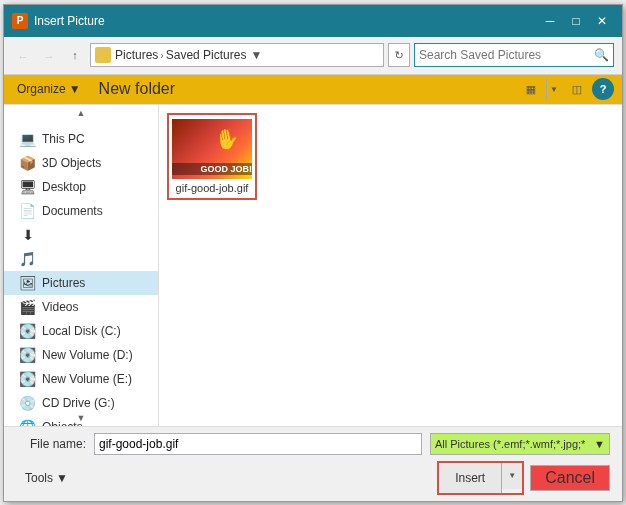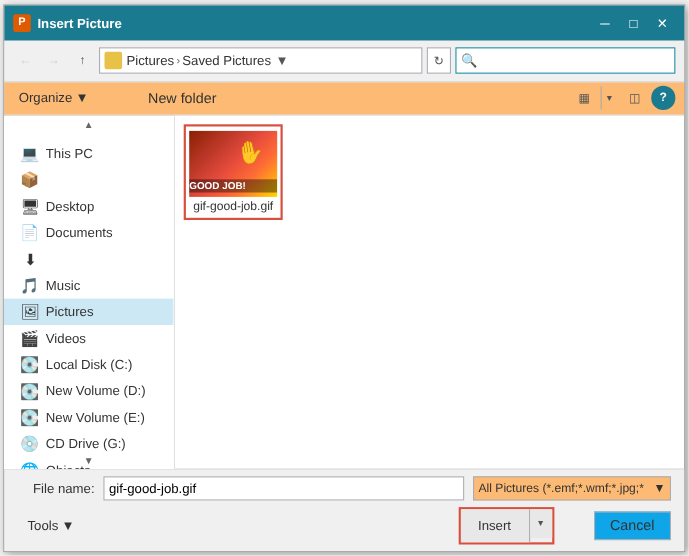--- a/index.html
+++ b/index.html
@@ -42,21 +42,21 @@
       display: flex;
       align-items: center;
       justify-content: center;
       font-size: 10px;
       font-weight: bold;
       color: white;
     }
     .title-bar-text {
       flex: 1;
       font-size: 12px;
-      font-weight: 700;
+      font-weight: 400;
     }
     .title-bar-controls {
       display: flex;
       gap: 2px;
     }
     .title-btn {
       width: 24px;
       height: 24px;
       background: transparent;
       border: none;
@@ -156,41 +156,40 @@
       font-size: 12px;
     }
 
     
     .toolbar2 {
       height: 30px;
       display: flex;
       align-items: center;
       padding: 0 8px;
       gap: 8px;
-      background: #fdba74;
+      background: #eab308;
       border-bottom: 1px solid #ddd;
       flex-shrink: 0;
     }
     .organize-btn {
       font-size: 12px;
       color: #333;
       cursor: pointer;
       display: flex;
       align-items: center;
       gap: 3px;
       padding: 2px 4px;
       border: 1px solid transparent;
     }
     .new-folder-btn {
-      font-size: 13px;
+      font-size: 16px;
       color: #333;
       cursor: pointer;
       padding: 2px 4px;
       border: 1px solid transparent;
-      margin-left: 36px;
     }
     .toolbar2-right {
       margin-left: auto;
       display: flex;
       align-items: center;
       gap: 4px;
     }
     .view-btn {
       width: 22px;
       height: 22px;
@@ -332,21 +331,21 @@
       overflow: hidden;
       display: flex;
       align-items: center;
       justify-content: center;
     }
     .file-thumb-overlay {
       position: absolute;
       bottom: 4px;
       left: 0;
       right: 0;
-      text-align: left;
+      text-align: right;
       font-size: 9px;
       font-weight: bold;
       color: white;
       background: rgba(0,0,0,0.4);
       padding: 1px 0;
     }
     .file-thumb-hand {
       position: absolute;
       top: 8px;
       right: 12px;
@@ -389,21 +388,21 @@
       border: 1px solid #abadb3;
       background: white;
       padding: 0 4px;
       font-size: 12px;
       outline: none;
     }
     .file-type-dropdown {
       width: 180px;
       height: 22px;
       border: 1px solid #abadb3;
-      background: #fdba74;
+      background: #bef264;
       padding: 0 4px;
       font-size: 11px;
       color: #333;
       display: flex;
       align-items: center;
       justify-content: space-between;
       cursor: pointer;
       flex-shrink: 0;
     }
     .bottom-buttons-row {
@@ -445,26 +444,25 @@
       cursor: pointer;
       display: flex;
       align-items: center;
       justify-content: center;
       font-size: 8px;
       color: #555;
     }
     .cancel-btn {
       height: 26px;
       padding: 0 14px;
-      background: #0ea5e9;
+      background: #ef4444;
       border: 1px solid #abadb3;
-      font-size: 13px;
-      color: #333;
-      cursor: pointer;
-      margin-left: 30px;
+      font-size: 16px;
+      color: #333;
+      cursor: pointer;
     }
 
     
     ::-webkit-scrollbar { width: 8px; }
     ::-webkit-scrollbar-track { background: #f0f0f0; }
     ::-webkit-scrollbar-thumb { background: #c0c0c0; border-radius: 4px; }
   </style>
 </head>
 <body>
 
@@ -488,20 +486,21 @@
     <button class="nav-btn">↑</button>
     <div class="breadcrumb-bar">
       <div class="breadcrumb-icon"></div>
       <span>Pictures</span>
       <span class="breadcrumb-arrow"> › </span>
       <span>Saved Pictures</span>
       <span class="breadcrumb-dropdown">▼</span>
     </div>
     <button class="refresh-btn">↻</button>
     <div class="search-box">
+      <input class="search-input" type="text" placeholder="Search Saved Pictures" style="">
       <span class="search-icon">🔍</span>
     </div>
   </div>
 
   <div class="toolbar2">
     <div class="organize-btn">
       <span>Organize</span>
       <span>▼</span>
     </div>
     <div class="new-folder-btn">
@@ -519,35 +518,35 @@
 
     <div class="sidebar">
       <div class="sidebar-scroll-up">▲</div>
       <div class="sidebar-items" id="sidebar-items-container">
           <div class="sidebar-item">
             <span class="item-icon">💻</span>
             <span class="item-label">This PC</span>
           </div>
           <div class="sidebar-item">
             <span class="item-icon">📦</span>
+            <span class="item-label">3D Objects</span>
           </div>
           <div class="sidebar-item">
             <span class="item-icon">🖥</span>
             <span class="item-label">Desktop</span>
           </div>
           <div class="sidebar-item">
             <span class="item-icon">📄</span>
             <span class="item-label">Documents</span>
           </div>
           <div class="sidebar-item">
             <span class="item-icon">⬇</span>
           </div>
           <div class="sidebar-item">
             <span class="item-icon">🎵</span>
-            <span class="item-label">Music</span>
           </div>
           <div class="sidebar-item selected">
             <span class="item-icon">🖼</span>
             <span class="item-label">Pictures</span>
           </div>
           <div class="sidebar-item">
             <span class="item-icon">🎬</span>
             <span class="item-label">Videos</span>
           </div>
           <div class="sidebar-item">

